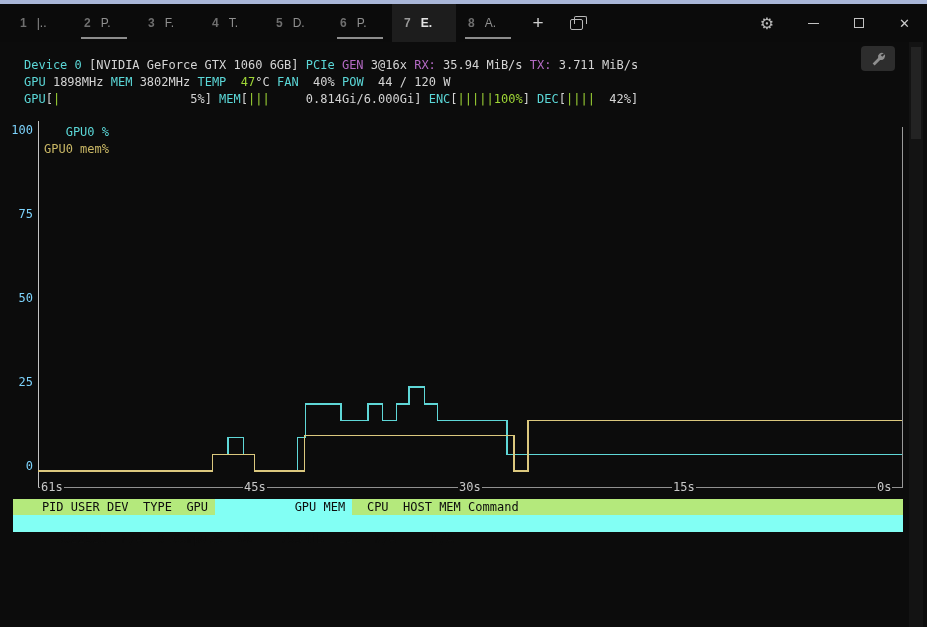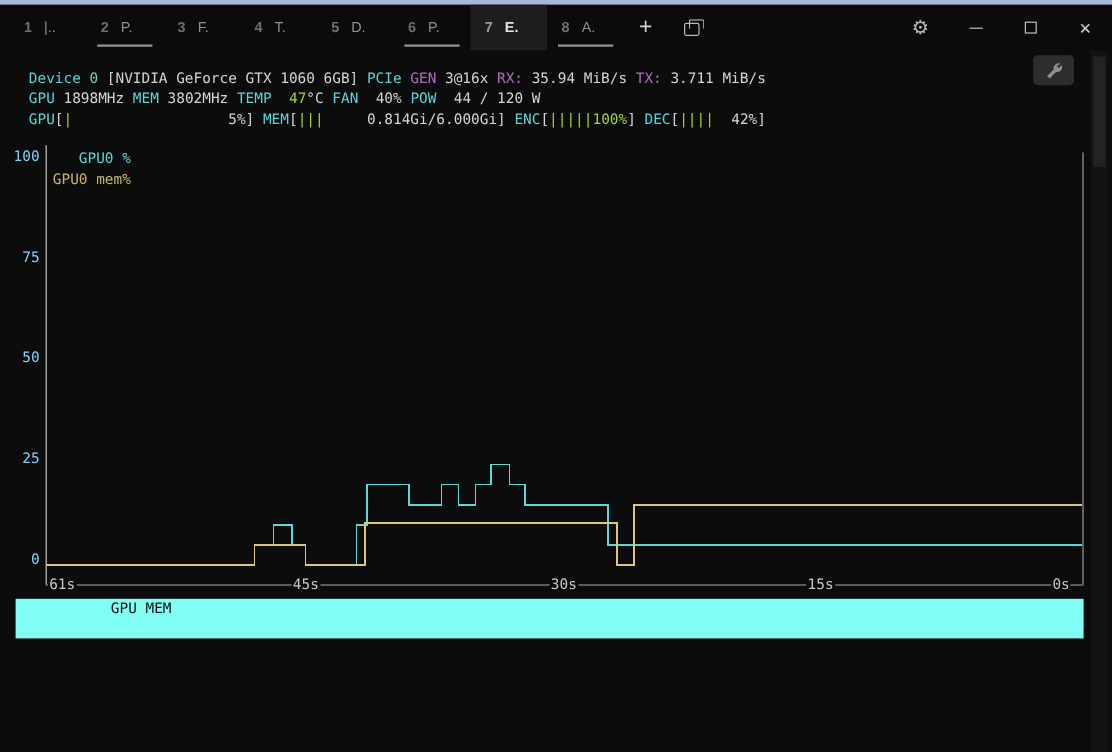--- a/index.html
+++ b/index.html
@@ -183,21 +183,21 @@
       </svg>
     <div class="x-axis-line"></div>
     <div class="x-ticks">
         <span class="x-tick">61s</span>
         <span class="x-tick">45s</span>
         <span class="x-tick">30s</span>
         <span class="x-tick">15s</span>
         <span class="x-tick">0s</span>
       </div>
 
-    <div class="tbl-header mono"><span class="seg  hl-cyan">      GPU MEM </span></div>
+    <div class="tbl-header mono"><span class="seg  hl-green">    PID USER DEV  TYPE  GPU </span><span class="seg  hl-cyan">      GPU MEM </span><span class="seg  hl-green">  CPU  HOST MEM Command</span></div>
     <div class="tbl-row mono">
       <span>3022525  N/A  0 Compute  5%    753MiB  12%  N/A     N/A</span>
     </div>
 
     <div class="scroll-track">
       <div class="scroll-thumb"></div>
     </div>
   </div>
 </div>
 

